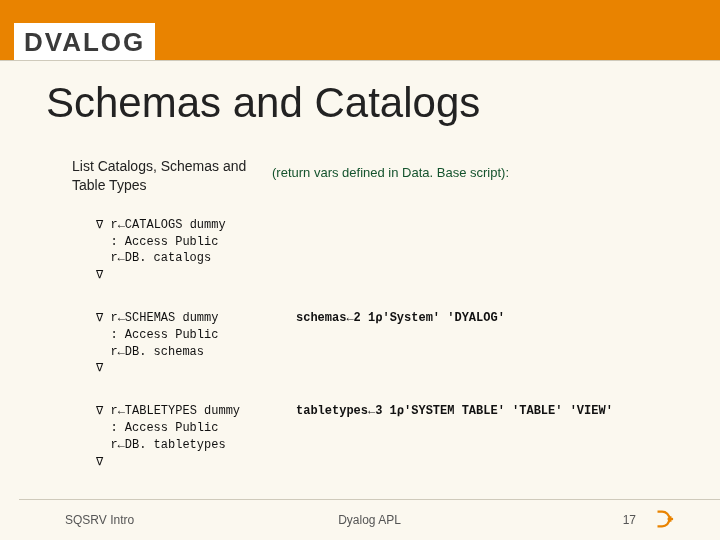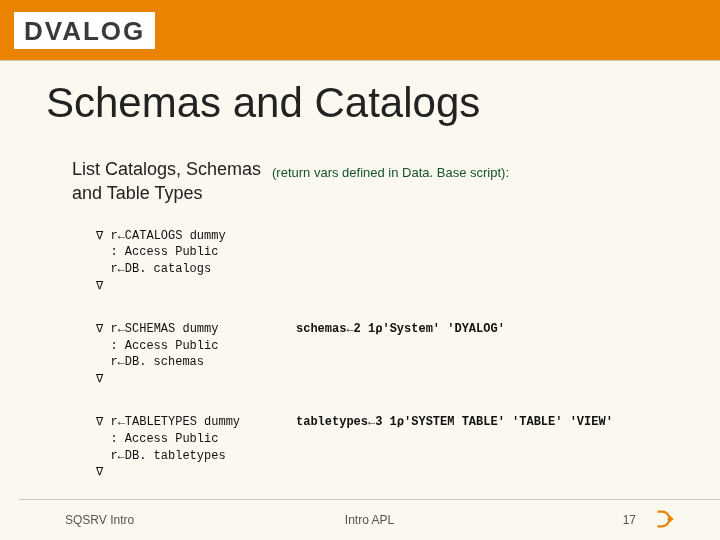--- a/index.html
+++ b/index.html
@@ -10,21 +10,21 @@
     background: #fbf8ef;
     font-family: Arial, Helvetica, sans-serif;
     color: #222;
     overflow: hidden;
   }
   .header-bar {
     background: #e98300;
     height: 60px;
     width: 100%;
     display: flex;
-    align-items: center;
+    align-items: flex-end;
   }
   .logo-box {
     background: #fff;
     margin-left: 14px;
     padding: 4px 10px 2px 10px;
   }
   .logo-text {
     font-weight: 700;
     font-size: 26px;
     letter-spacing: 2px;
@@ -47,21 +47,21 @@
     margin: 30px 0 0 72px;
     width: 600px;
   }
   .intro-row {
     display: flex;
     align-items: flex-start;
     margin-bottom: 22px;
   }
   .intro-left {
     width: 200px;
-    font-size: 18px;
+    font-size: 14px;
     line-height: 1.35;
     color: #222;
   }
   .intro-right {
     font-size: 13px;
     color: #14532d;
     padding-top: 8px;
   }
   .block-row {
     display: flex;
@@ -157,21 +157,21 @@
     <div class="code-left">∇ r←TABLETYPES dummy
   : Access Public
   r←DB. tabletypes
 ∇</div>
     <div class="code-right">tabletypes←3 1⍴'SYSTEM TABLE' 'TABLE' 'VIEW'</div>
   </div>
 </div>
 
 <div class="footer">
   <div class="footer-left">SQSRV Intro</div>
-  <div class="footer-center">Intro APL</div>
+  <div class="footer-center">Dyalog APL</div>
   <div class="footer-right">
     <span>17</span>
     <span class="footer-icon">
       <svg viewBox="0 0 24 24" fill="none" stroke="#e98300" stroke-width="2.5">
         <path d="M6 4 h5 a8 8 0 0 1 0 16 h-5"></path>
         <line x1="17" y1="12" x2="23" y2="12"></line>
         <line x1="20" y1="9" x2="20" y2="15"></line>
       </svg>
     </span>
   </div>

